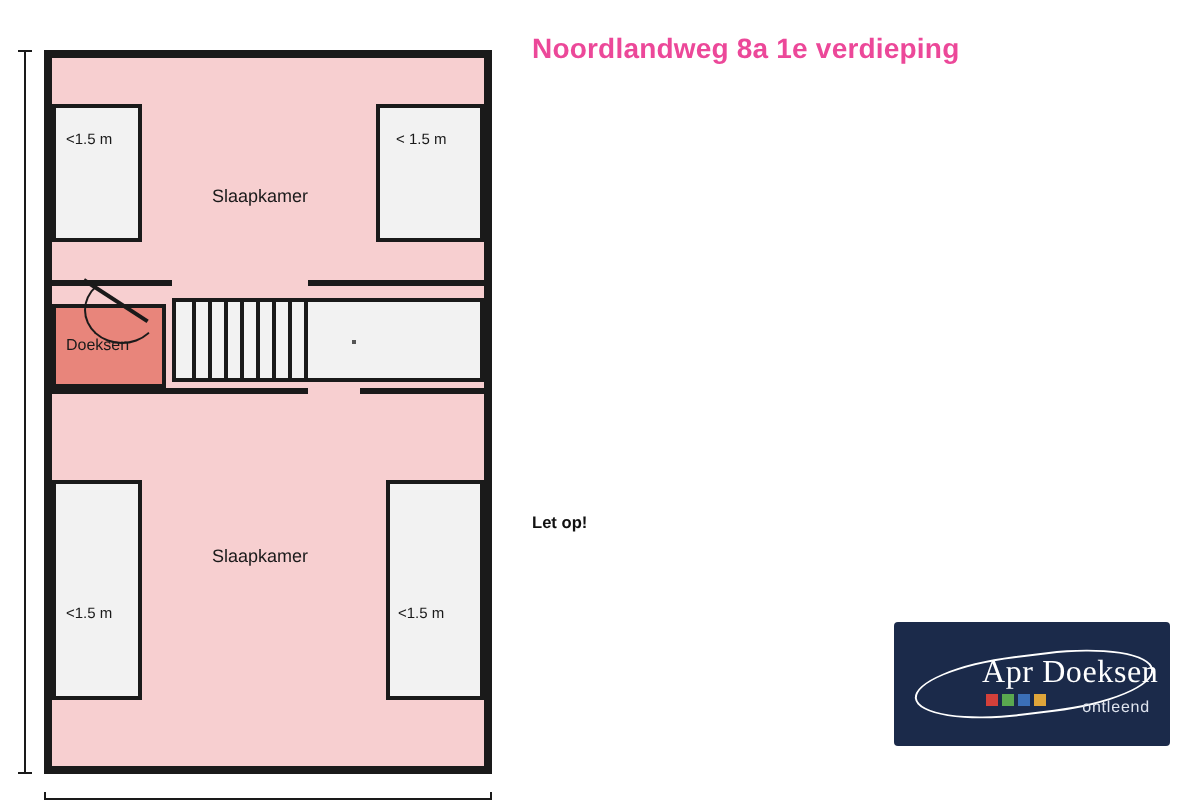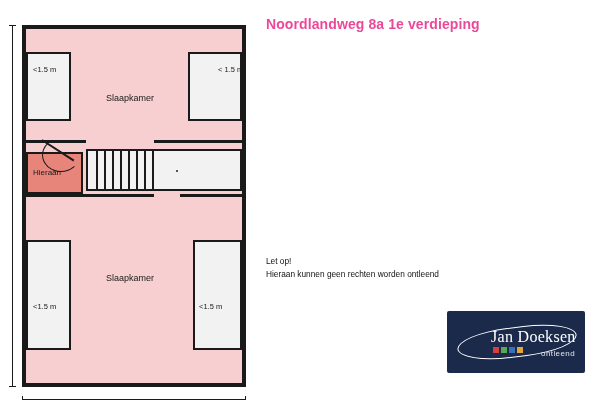--- a/index.html
+++ b/index.html
@@ -73,21 +73,21 @@
   .strip-bl { left: 26px; top: 228px; width: 45px; height: 110px; }
   .strip-br { left: 193px; top: 228px; width: 49px; height: 110px; }
 
   .strip-label {
     position: absolute;
     font-size: 7.5px;
     color: #1a1a1a;
     white-space: nowrap;
   }
   .lbl-tl { left: 33px; top: 53px; }
-  .lbl-tr { left: 198px; top: 53px; margin-left: 20px; }
+  .lbl-tr { left: 198px; top: 53px; }
   .lbl-bl { left: 33px; top: 290px; }
   .lbl-br { left: 199px; top: 290px; }
 
   
   .room-name {
     position: absolute;
     font-size: 9px;
     color: #1a1a1a;
     white-space: nowrap;
   }
@@ -253,20 +253,21 @@
     letter-spacing: 0.1px;
   }
 
   #disclaimer {
     position: absolute;
     left: 266px;
     top: 255px;
     font-size: 8.3px;
     line-height: 12.5px;
     color: #111;
+    font-weight: bold;
   }
 
   
   #logo {
     position: absolute;
     left: 447px;
     top: 311px;
     width: 138px;
     height: 62px;
     background: #1b2a4a;
@@ -337,21 +338,21 @@
 
   <div class="room-name name-top">Slaapkamer</div>
   <div class="room-name name-bottom">Slaapkamer</div>
 
   <div class="wall-seg wall-top-h-left"></div>
   <div class="wall-seg wall-top-h-right"></div>
   <div class="wall-seg wall-bot-h-left"></div>
   <div class="wall-seg wall-bot-h-right"></div>
 
   <div class="overloop"></div>
-  <div class="overloop-label">Hieraan</div>
+  <div class="overloop-label">Doeksen</div>
   <div class="door-arc"></div>
   <div class="door-leaf"></div>
 
   <div class="stairs">
     <span class="stair-step" style="left:8px"></span>
     <span class="stair-step" style="left:16px"></span>
     <span class="stair-step" style="left:24px"></span>
     <span class="stair-step" style="left:32px"></span>
     <span class="stair-step" style="left:40px"></span>
     <span class="stair-step" style="left:48px"></span>
@@ -371,26 +372,25 @@
     <span class="cap left"></span>
     <span class="cap right"></span>
   </div>
   <div class="dim-bottom-label">4.30 m</div>
 </div>
 
 <div id="title">Noordlandweg 8a 1e verdieping</div>
 
 <div id="disclaimer">
   <div>Let op!</div>
-  <div>Hieraan kunnen geen rechten worden ontleend</div>
 </div>
 
 <div id="logo">
   <div class="swoosh"></div>
-  <div class="brand">Jan Doeksen</div>
+  <div class="brand">Apr Doeksen</div>
   <div class="squares">
     <i style="background:#d4403a"></i>
     <i style="background:#5aa84f"></i>
     <i style="background:#3b6fb6"></i>
     <i style="background:#e0a63a"></i>
   </div>
   <div class="sub">ontleend</div>
 </div>
 
 </body></html>

